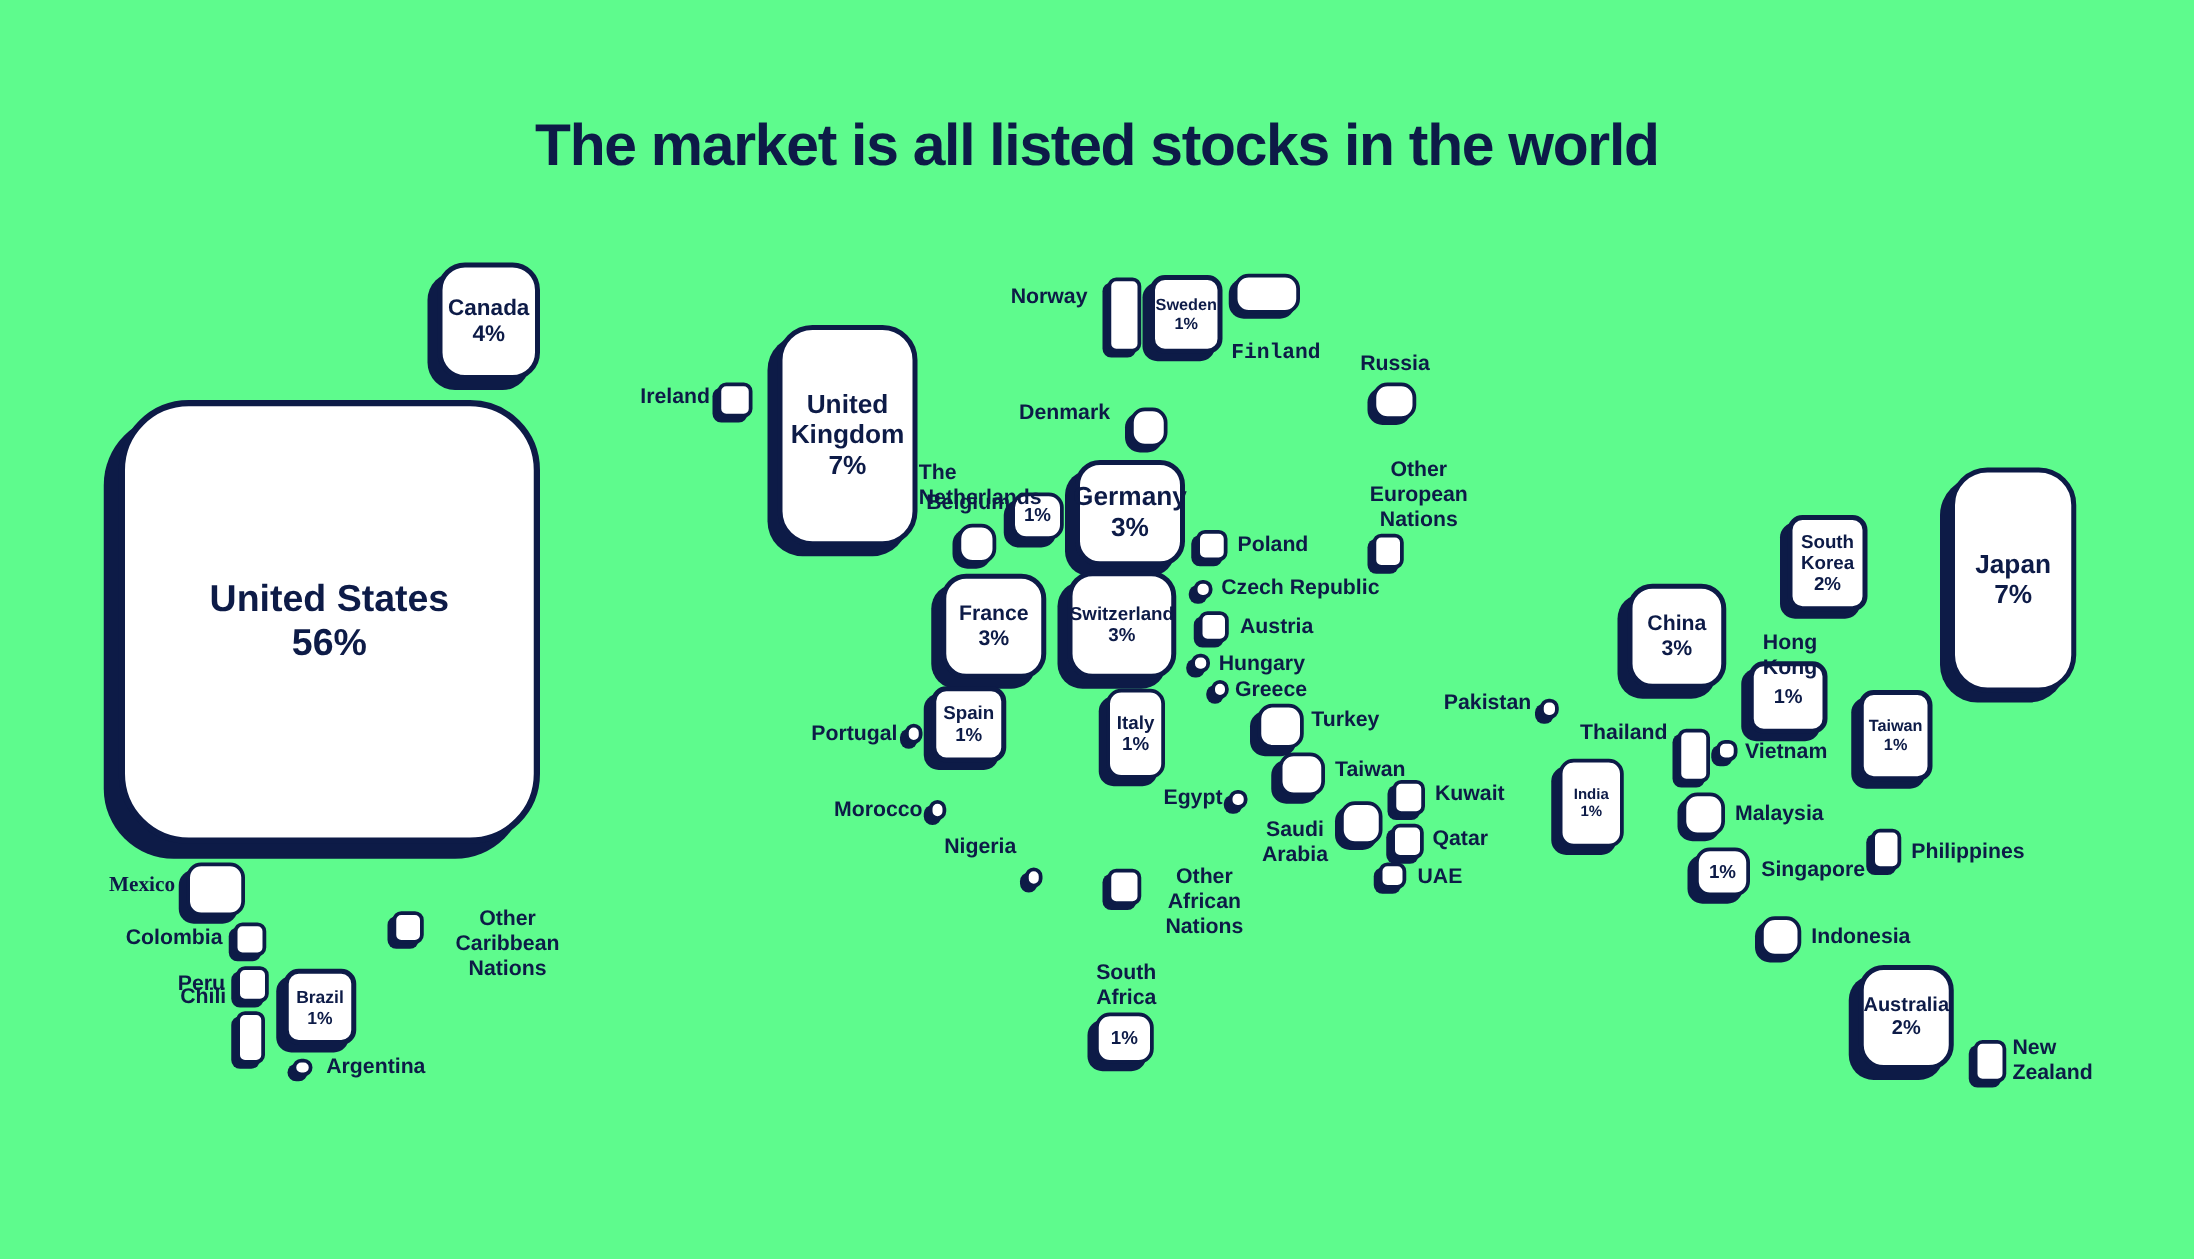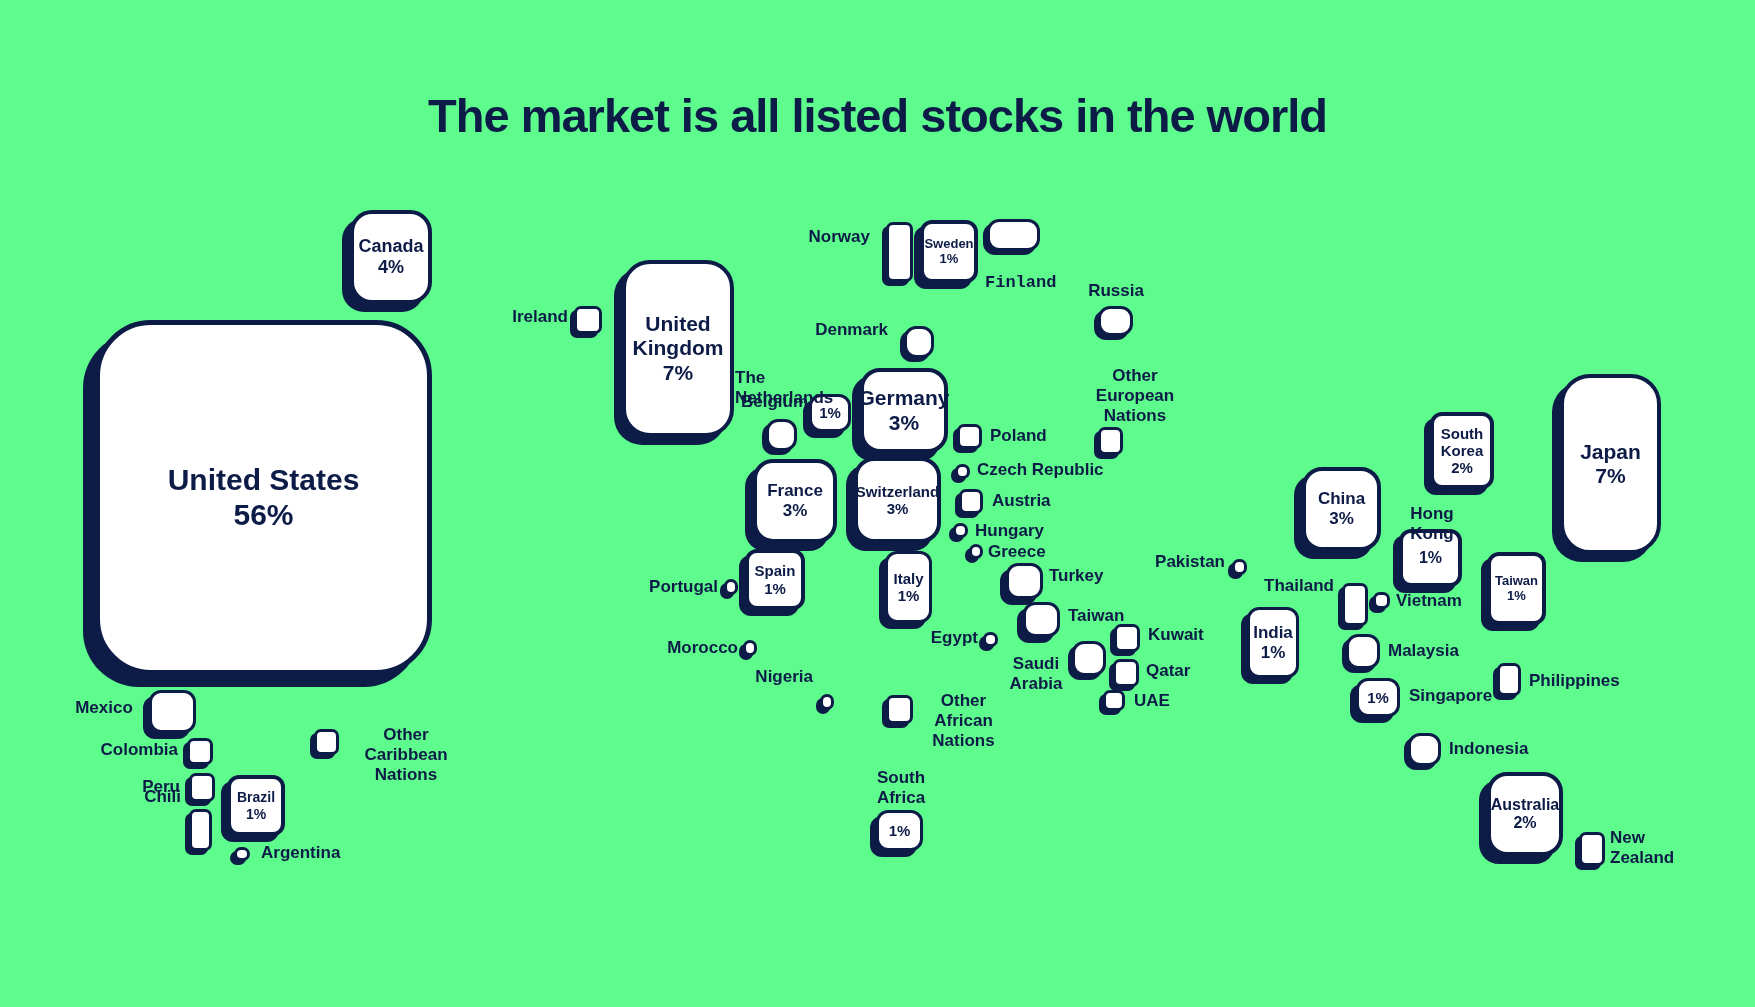--- a/index.html
+++ b/index.html
@@ -184,21 +184,21 @@
         <div>Nations</div>
       </div>
       <div class="cbox" style="left: 876px; top: 810px; width: 47px; height: 41px; border-width: 3px; border-radius: 12px; box-shadow: rgb(13, 27, 71) -6px 6px 0px 0px; font-size: 15px;">
         <div>1%</div>
       </div>
       <div class="clabel" style="left: 871px; top: 768px; width: 60px; text-align: center;">
         <div>South</div>
         <div>Africa</div>
       </div>
       <div class="cbox" style="left: 149px; top: 690px; width: 47px; height: 43px; border-width: 3px; border-radius: 12px; box-shadow: rgb(13, 27, 71) -6px 6px 0px 0px;"></div>
-      <div class="clabel" style="left: 68px; top: 698px; width: 72px; text-align: center;">
+      <div class="clabel" style="left: 68px; top: 698px; width: 72px; text-align: right; font-family: Liberation Serif, serif;">
         <div>Mexico</div>
       </div>
       <div class="cbox" style="left: 187px; top: 738px; width: 26px; height: 27px; border-width: 3px; border-radius: 7px; box-shadow: rgb(13, 27, 71) -4px 4px 0px 0px;"></div>
       <div class="clabel" style="left: 93px; top: 740px; width: 85px; text-align: right;">
         <div>Colombia</div>
       </div>
       <div class="cbox" style="left: 189px; top: 773px; width: 26px; height: 29px; border-width: 3px; border-radius: 7px; box-shadow: rgb(13, 27, 71) -4px 4px 0px 0px;"></div>
       <div class="clabel" style="left: 123px; top: 777px; width: 57px; text-align: right;">
         <div>Peru</div>
       </div>
@@ -244,21 +244,21 @@
         <div>7%</div>
       </div>
       <div class="cbox" style="left: 1373px; top: 592px; width: 17px; height: 17px; border-width: 3px; border-radius: 7px; box-shadow: rgb(13, 27, 71) -4px 4px 0px 0px;"></div>
       <div class="clabel" style="left: 1396px; top: 591px; width: 80px; text-align: left;">
         <div>Vietnam</div>
       </div>
       <div class="cbox" style="left: 1342px; top: 583px; width: 26px; height: 43px; border-width: 3px; border-radius: 7px; box-shadow: rgb(13, 27, 71) -4px 4px 0px 0px;"></div>
       <div class="clabel" style="left: 1256px; top: 576px; width: 78px; text-align: right;">
         <div>Thailand</div>
       </div>
-      <div class="cbox" style="left: 1247px; top: 607px; width: 52px; height: 71px; border-width: 3px; border-radius: 12px; box-shadow: rgb(13, 27, 71) -6px 6px 0px 0px; font-size: 17px;">
+      <div class="cbox" style="left: 1247px; top: 607px; width: 52px; height: 71px; border-width: 3px; border-radius: 12px; box-shadow: rgb(13, 27, 71) -6px 6px 0px 0px; font-size: 12px;">
         <div>India</div>
         <div>1%</div>
       </div>
       <div class="cbox" style="left: 1346px; top: 634px; width: 34px; height: 35px; border-width: 3px; border-radius: 12px; box-shadow: rgb(13, 27, 71) -4px 4px 0px 0px;"></div>
       <div class="clabel" style="left: 1388px; top: 641px; width: 85px; text-align: left;">
         <div>Malaysia</div>
       </div>
       <div class="cbox" style="left: 1356px; top: 678px; width: 44px; height: 39px; border-width: 3px; border-radius: 12px; box-shadow: rgb(13, 27, 71) -6px 6px 0px 0px; font-size: 15px;">
         <div>1%</div>
       </div>

